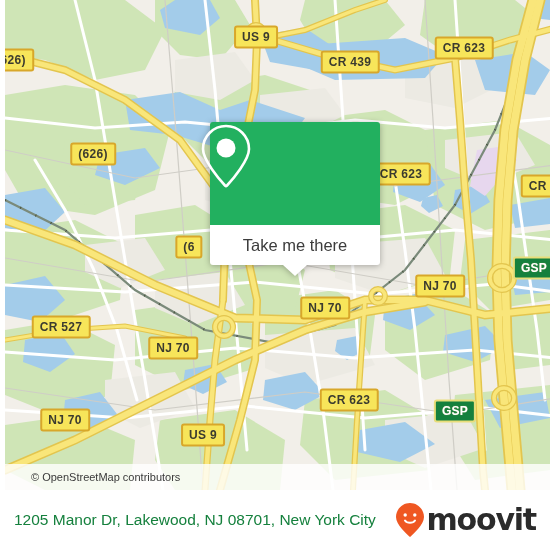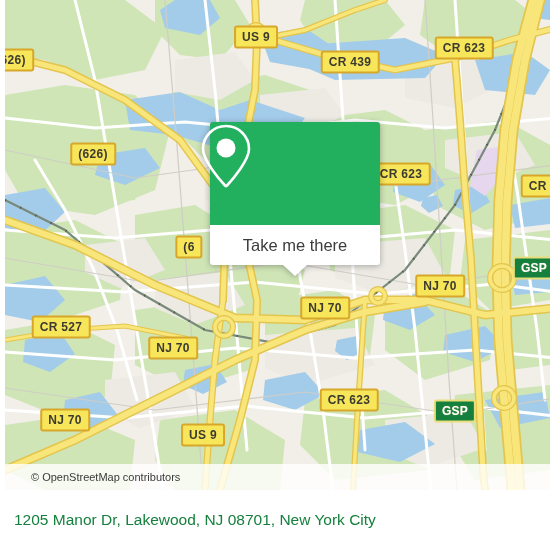--- a/index.html
+++ b/index.html
@@ -289,16 +289,25 @@
       <span>© OpenStreetMap contributors</span>
     </div>
   </div>
 
   <div class="footer">
     <div class="footer-wm">
       
     </div>
     <div class="footer-inner">
       <div class="footer-address">1205 Manor Dr, Lakewood, NJ 08701, New York City</div>
+      <div class="footer-logo">
+        <svg width="30" height="36" viewBox="0 0 30 36">
+          <path d="M15 1 C7.3 1 1 7.3 1 15 C1 23 12 32 14.3 34.4 C14.7 34.8 15.3 34.8 15.7 34.4 C18 32 29 23 29 15 C29 7.3 22.7 1 15 1 Z" fill="#ef5722"></path>
+          <circle cx="10.2" cy="13" r="1.7" fill="#ffffff"></circle>
+          <circle cx="19.8" cy="13" r="1.7" fill="#ffffff"></circle>
+          <path d="M10 18.5 C12 21.6 18 21.6 20 18.5" fill="none" stroke="#ffffff" stroke-width="2" stroke-linecap="round"></path>
+        </svg>
+        <span class="wordmark">moovit</span>
+      </div>
     </div>
   </div>
 
 </div>
 
 </body></html>

